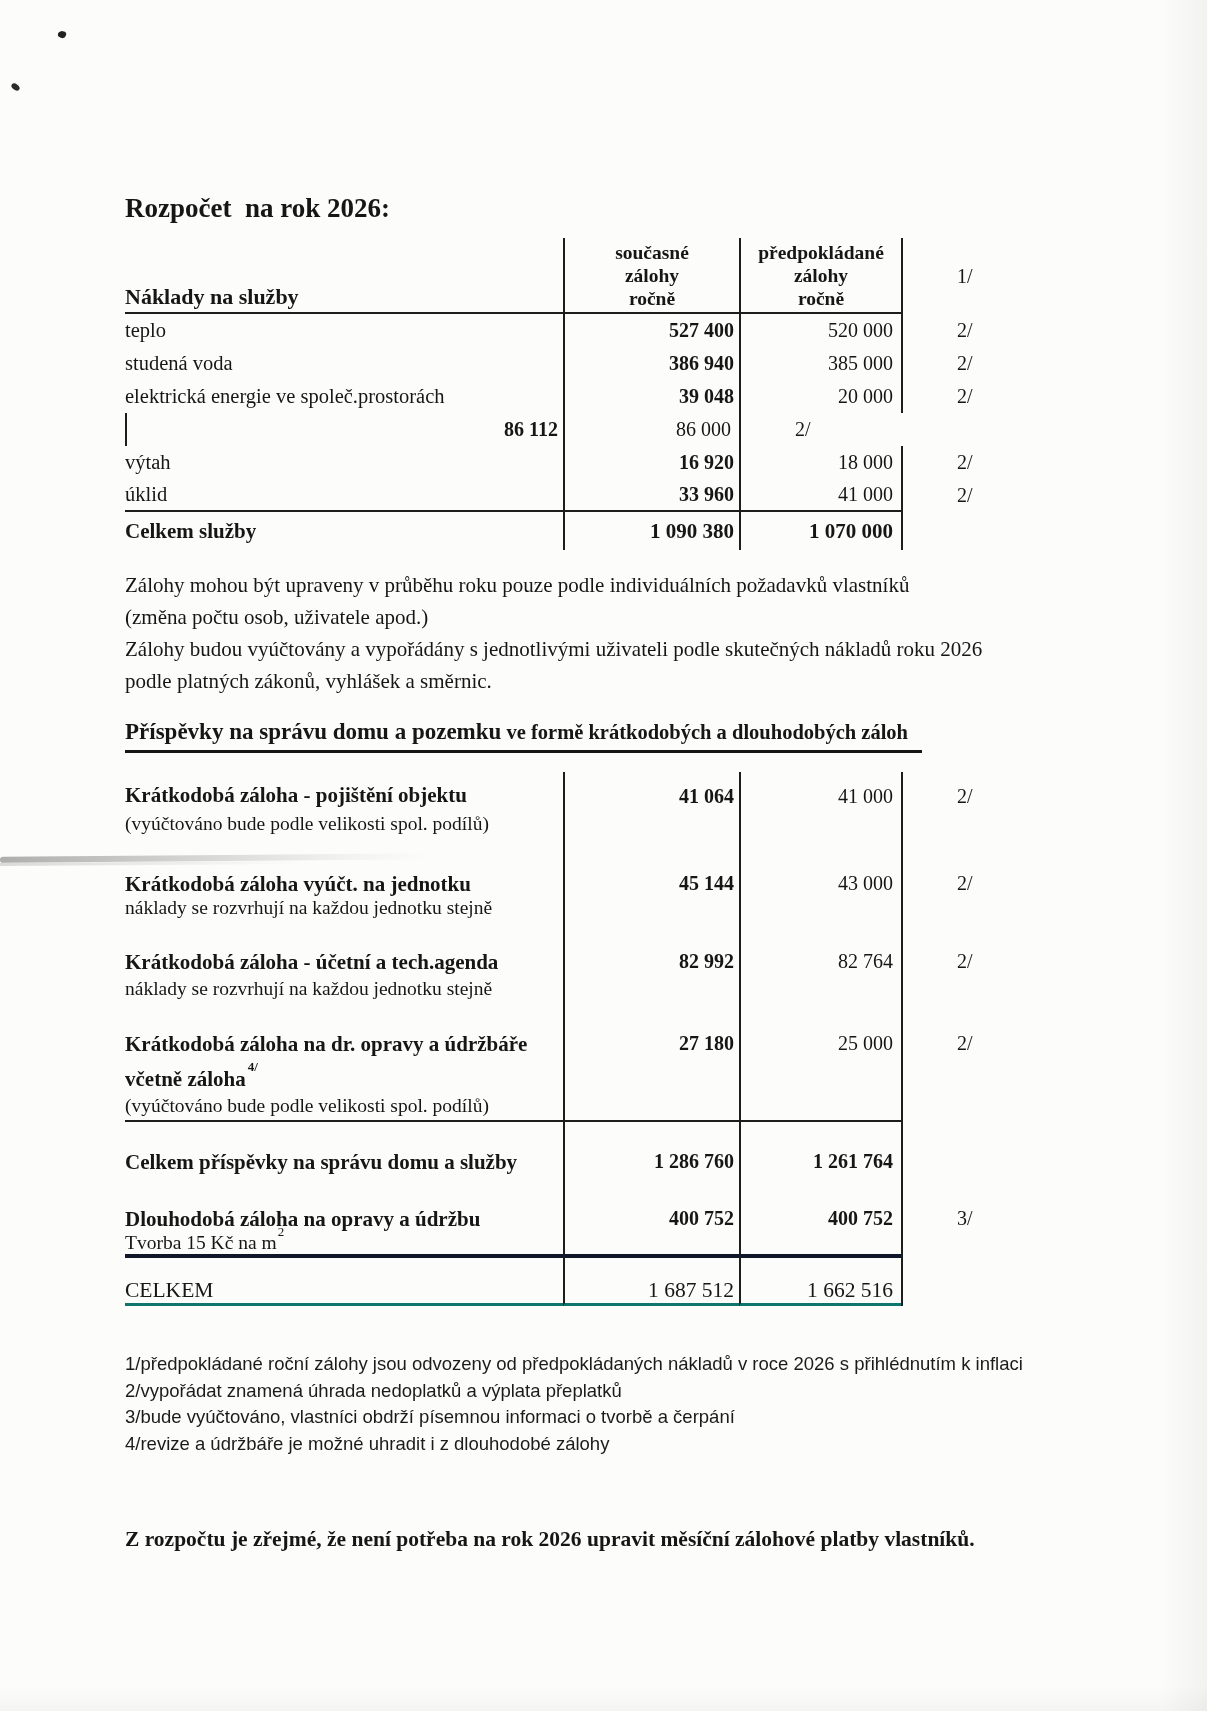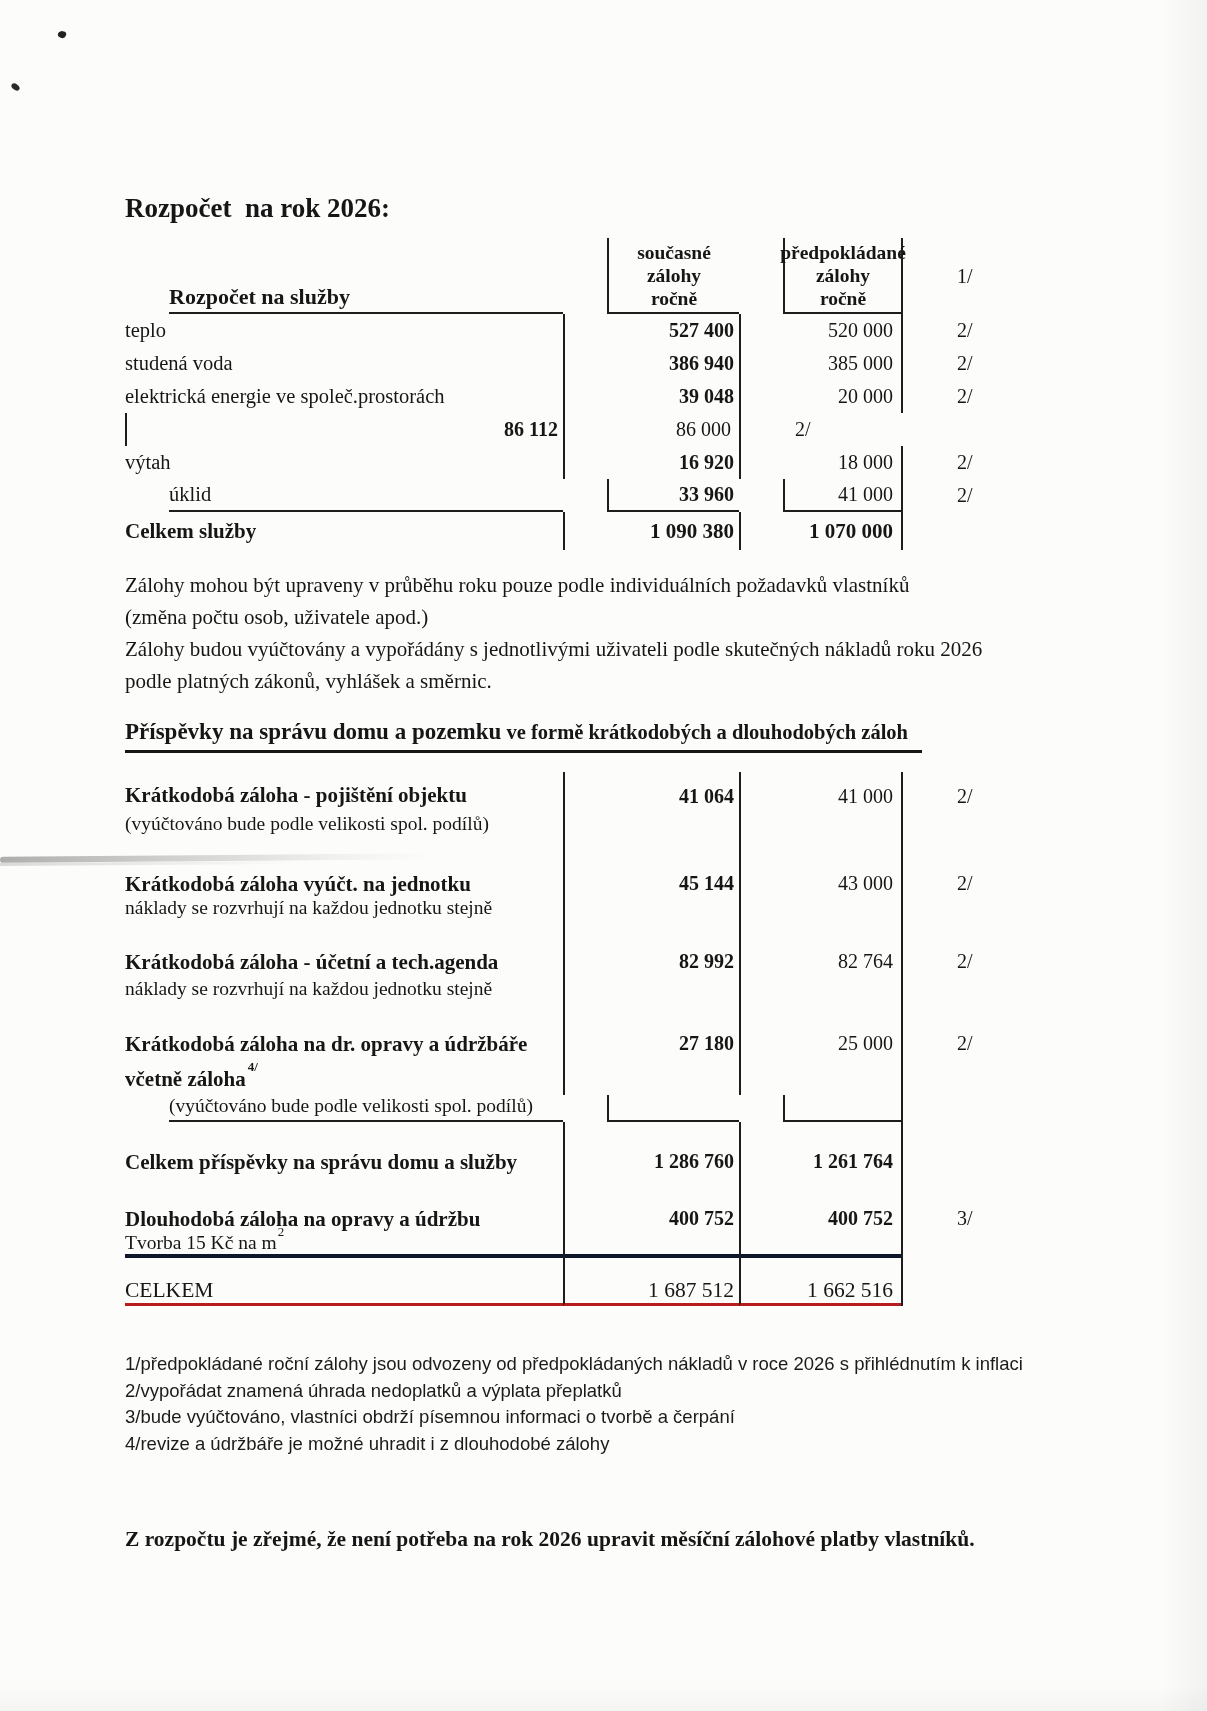--- a/index.html
+++ b/index.html
@@ -31,23 +31,23 @@
   .tbl1 { top:238px; }
   .tbl2 { top:772px; }
   .row { display:grid; grid-template-columns:438px 176px 162px 100px; }
   .cell { box-sizing:border-box; font-size:20px; display:flex; align-items:center; }
   .c1, .c2, .cn { border-left:2px solid #1d1d1d; }
   .num { justify-content:flex-end; font-variant-numeric:tabular-nums; }
   .c1.num { padding-right:5px; }
   .c2.num { padding-right:8px; }
   .cn { padding-left:54px; font-size:20px; }
   .bold { font-weight:bold; }
-  .rule > .lb, .rule > .c1, .rule > .c2 { border-bottom:2px solid #1d1d1d;margin-left:44px; }
+  .rule > .lb, .rule > .c1, .rule > .c2 { border-bottom:2px solid #1d1d1d; }
   .rule-thick > .lb, .rule-thick > .c1, .rule-thick > .c2 { border-bottom:4px solid #0f172a; }
-  .rule-end > .lb, .rule-end > .c1, .rule-end > .c2 { border-bottom:3px solid #b91c1c; }
+  .rule-end > .lb, .rule-end > .c1, .rule-end > .c2 { border-bottom:3px solid #0f766e; }
 
   
   .hdr-row { height:76px; }
   .hdr-row .lb { align-items:flex-end; padding-bottom:2px; font-size:22px; font-weight:bold; }
   .hdr-col { flex-direction:column; justify-content:flex-start; padding-top:3px; font-size:19.5px; font-weight:bold; line-height:23px; text-align:center; }
   .hdr-note { align-items:flex-start; padding-top:27px; }
   .trow { height:33px; }
   .trow .lb { font-size:20.5px; }
   .total-row { height:38px; }
   .total-row .cell { font-size:21px; font-weight:bold; }
@@ -86,21 +86,21 @@
   <div class="smudge"></div>
   <div class="smudge2"></div>
   <div class="edge-right"></div>
   <div class="edge-bottom"></div>
 
   <div class="subtitle">Rozpočet  na rok 2026:</div>
 
   <div class="tbl tbl1">
     <div class="row hdr-row rule">
       <div class="cell lb">
-        <span>Rozpočet na služby</span>
+        <span>Náklady na služby</span>
       </div>
       <div class="cell c1 hdr-col">
         <span>současné</span>
         <span>zálohy</span>
         <span>ročně</span>
       </div>
       <div class="cell c2 hdr-col">
         <span>předpokládané</span>
         <span>zálohy</span>
         <span>ročně</span>

